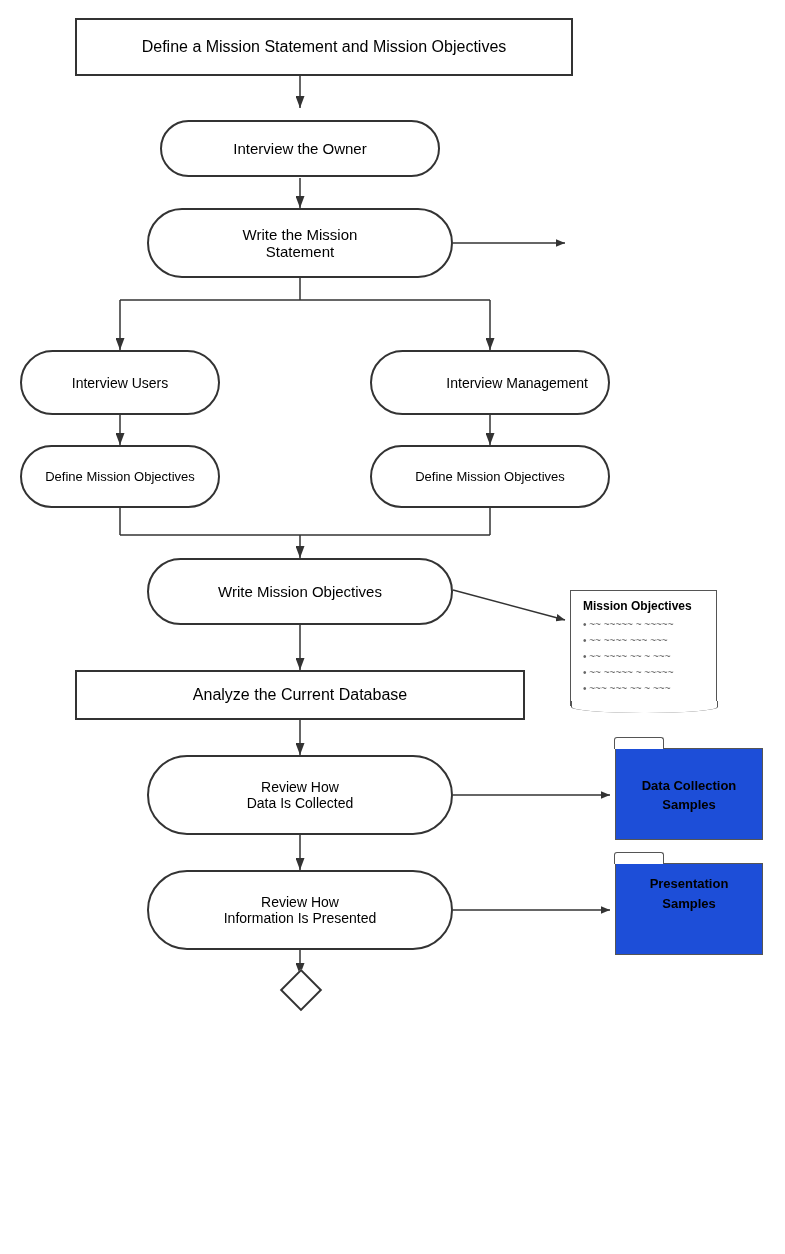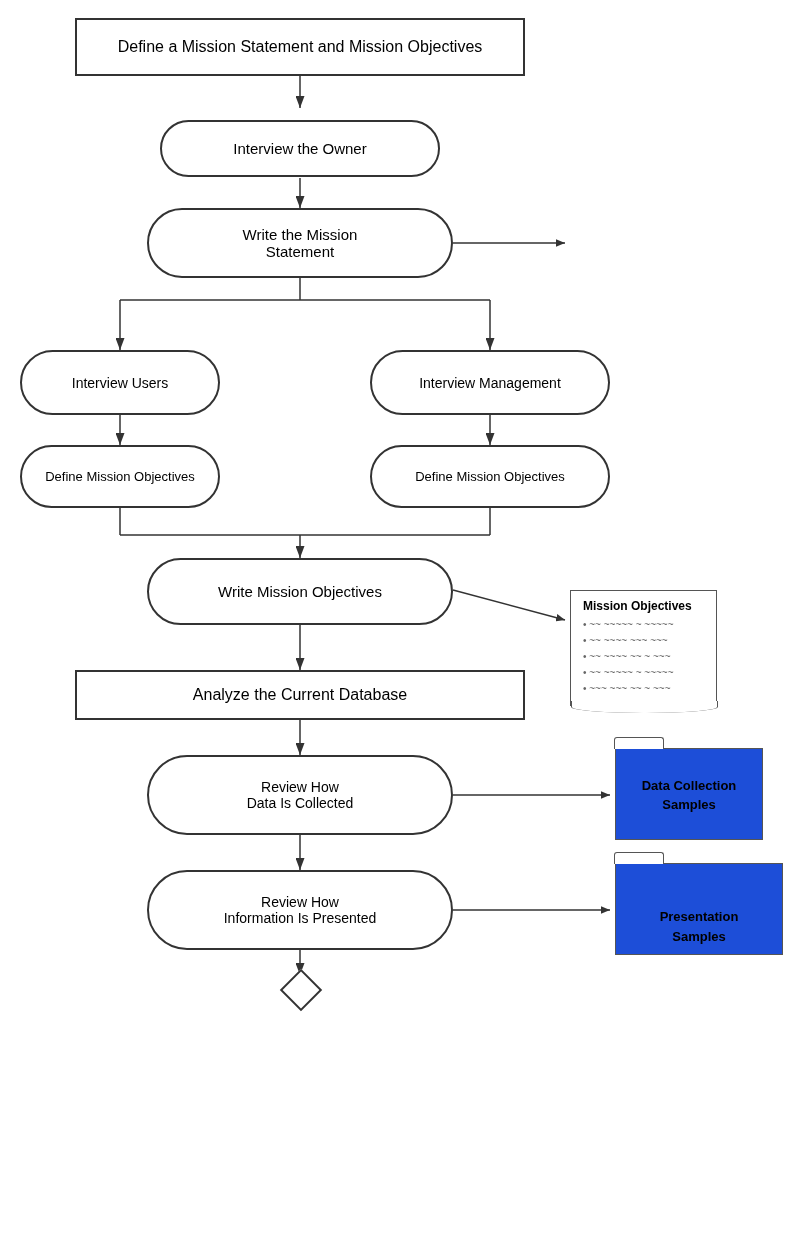--- a/index.html
+++ b/index.html
@@ -169,38 +169,38 @@
 
     <line x1="453" y1="243" x2="565" y2="243" stroke="#333" stroke-width="1.5" marker-end="url(#arrowhead-sm)"></line>
 
     <line x1="453" y1="590" x2="565" y2="620" stroke="#333" stroke-width="1.5" marker-end="url(#arrowhead-sm)"></line>
 
     <line x1="453" y1="795" x2="610" y2="795" stroke="#333" stroke-width="1.5" marker-end="url(#arrowhead-sm)"></line>
 
     <line x1="453" y1="910" x2="610" y2="910" stroke="#333" stroke-width="1.5" marker-end="url(#arrowhead-sm)"></line>
   </svg>
 
-  <div class="rect-box" style="left:75px; top:18px; width:450px; height:58px; font-size:16px;">
+  <div class="rect-box" style="left:75px; top:18px; width:498px; height:58px; font-size:16px;">
     <span>Define a Mission Statement and Mission Objectives</span>
   </div>
 
   <div class="pill-box" style="left:160px; top:120px; width:280px; height:57px; font-size:15px;">
     <span>Interview the Owner</span>
   </div>
 
   <div class="pill-box" style="left:147px; top:208px; width:306px; height:70px; font-size:15px;">
     <span style="white-space:pre-line;">Write the Mission
 Statement</span>
   </div>
 
   <div class="pill-box" style="left:20px; top:350px; width:200px; height:65px; font-size:14px;">
     <span>Interview Users</span>
   </div>
 
-  <div class="pill-box" style="left:370px; top:350px; width:240px; height:65px; font-size:14px;">
+  <div class="pill-box" style="left:370px; top:350px; width:240px; height:65px; font-size:14px;justify-content:flex-end;">
     <span>Interview Management</span>
   </div>
 
   <div class="pill-box" style="left:20px; top:445px; width:200px; height:63px; font-size:13px;">
     <span>Define Mission Objectives</span>
   </div>
 
   <div class="pill-box" style="left:370px; top:445px; width:240px; height:63px; font-size:13px;">
     <span>Define Mission Objectives</span>
   </div>
@@ -234,19 +234,19 @@
     <div class="bullet-item">• ~~ ~~~~~ ~ ~~~~~</div>
     <div class="bullet-item">• ~~~ ~~~ ~~ ~ ~~~</div>
   </div>
 
   <div class="folder-shape" style="left:615px; top:748px; width:148px; height:92px; display:flex; flex-direction:column; justify-content:center;">
     <div class="folder-tab"></div>
     <span style="white-space:pre-line; line-height:1.5;">Data Collection
 Samples</span>
   </div>
 
-  <div class="folder-shape" style="left:615px; top:863px; width:168px; height:92px; display:flex; flex-direction:column; justify-content:flex-end;">
+  <div class="folder-shape" style="left:615px; top:863px; width:148px; height:92px; display:flex; flex-direction:column; justify-content:flex-start;">
     <div class="folder-tab"></div>
     <span style="white-space:pre-line; line-height:1.5;">Presentation
 Samples</span>
   </div>
 
 </div>
 
 </body></html>

